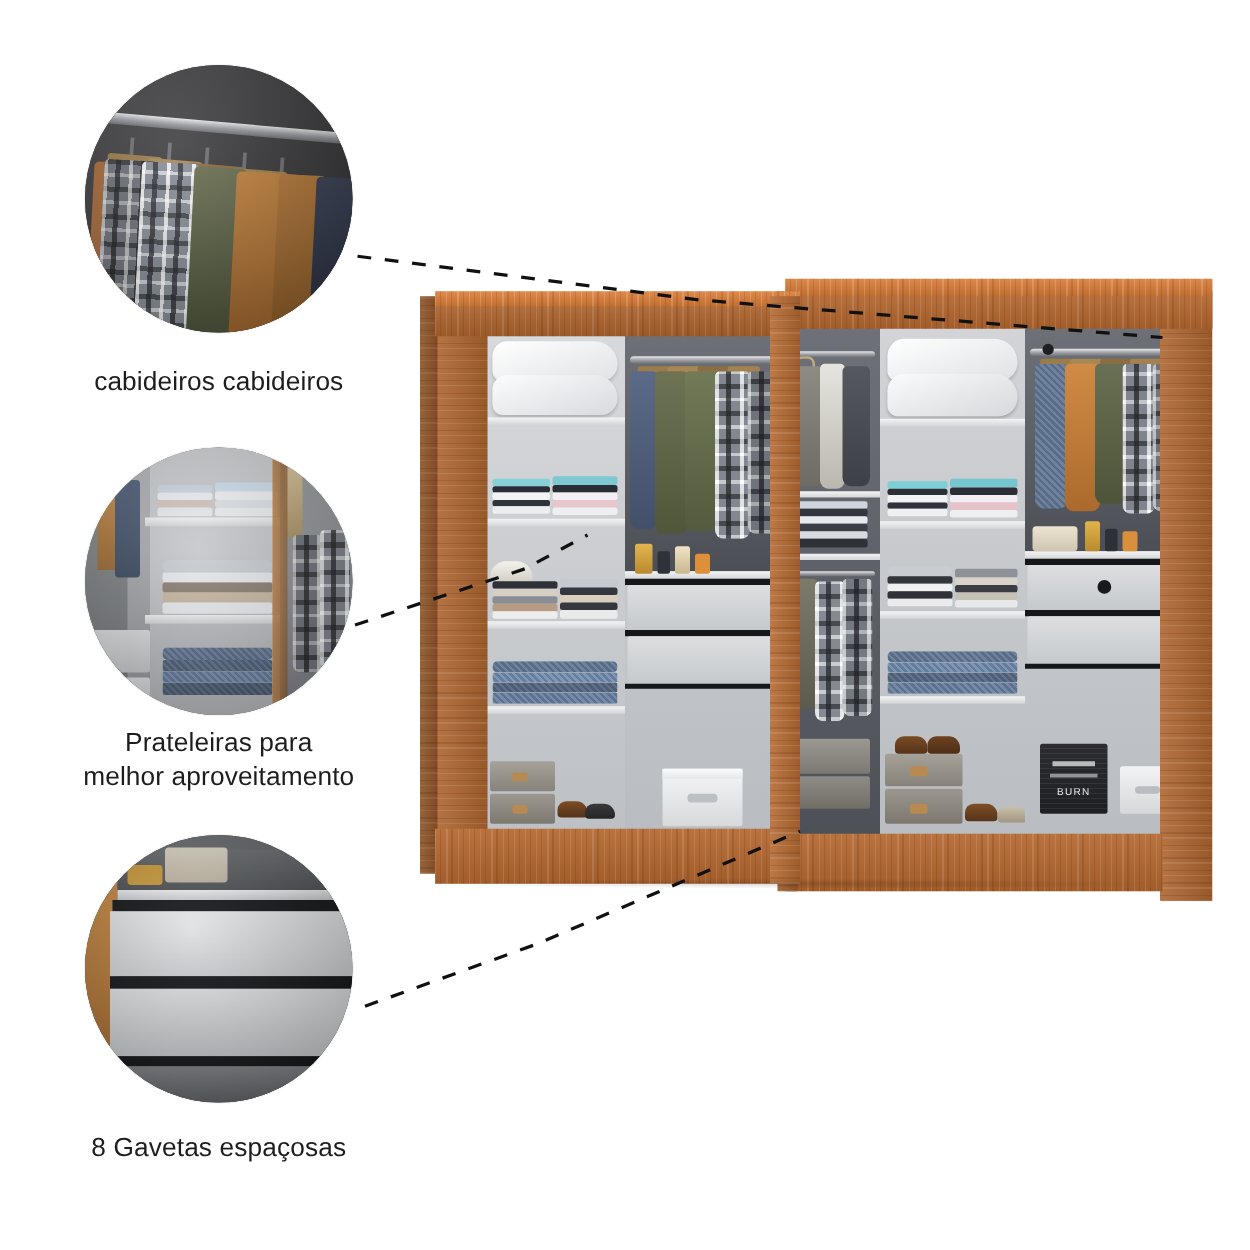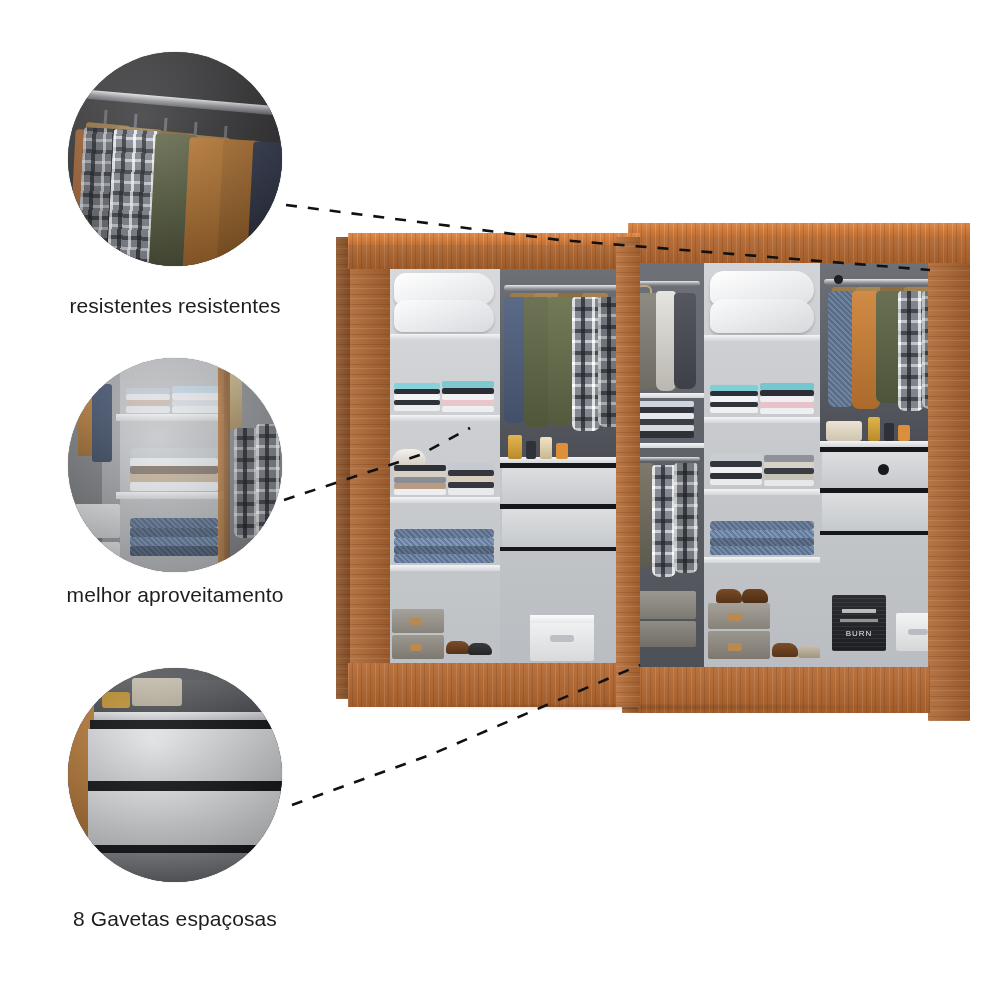--- a/index.html
+++ b/index.html
@@ -93,21 +93,21 @@
 
       <div class="garment" style="left:4px;top:78px;width:44px;height:140px;background:#a86b3c;transform:rotate(3deg);"></div>
       <div class="garment plaid" style="left:12px;top:76px;width:42px;height:146px;transform:rotate(3deg);"></div>
       <div class="garment plaid" style="left:42px;top:78px;width:46px;height:142px;transform:rotate(3deg);filter:brightness(1.25);"></div>
       <div class="garment" style="left:84px;top:82px;width:42px;height:140px;background:linear-gradient(180deg,#6a6f52,#4d5339);transform:rotate(3deg);"></div>
       <div class="garment" style="left:118px;top:86px;width:42px;height:136px;background:linear-gradient(180deg,#c2833f,#a3682c);transform:rotate(3deg);"></div>
       <div class="garment" style="left:152px;top:88px;width:38px;height:132px;background:linear-gradient(180deg,#b5793a,#96avoid);background:linear-gradient(180deg,#b5793a,#8f5e28);transform:rotate(3deg);"></div>
       <div class="garment" style="left:182px;top:90px;width:34px;height:130px;background:linear-gradient(180deg,#3b4257,#2b3040);transform:rotate(3deg);"></div>
       <div class="sc" style="background:radial-gradient(circle at 35% 30%, rgba(255,255,255,.10), rgba(0,0,0,.25) 85%);"></div>
     </div>
-    <div class="caption" style="position:absolute;top:229px;left:0;width:350px;">resistentes resistentes</div>
+    <div class="caption" style="position:absolute;top:229px;left:0;width:350px;">cabideiros cabideiros</div>
   </div>
 
   <div class="callout" style="top:358px;">
     <div class="bubble" style="width:214px;height:214px;left:68px;position:absolute;top:0;">
       <div class="sc" style="background:linear-gradient(160deg,#b9bbbe,#9a9da1 60%,#818488);"></div>
 
       <div style="position:absolute;left:0;top:0;width:34px;height:214px;background:linear-gradient(180deg,#8f9295,#6e7175);"></div>
       <div style="position:absolute;left:10px;top:36px;width:16px;height:62px;background:linear-gradient(180deg,#c58d4e,#9a6a34);"></div>
       <div style="position:absolute;left:24px;top:26px;width:20px;height:78px;background:linear-gradient(180deg,#53637e,#3c4a60);border-radius:3px;"></div>
 
@@ -139,20 +139,21 @@
       <div class="drawerf" style="left:6px;top:184px;width:46px;height:30px;"></div>
 
       <div style="position:absolute;left:156px;top:0;width:58px;height:214px;background:linear-gradient(180deg,#9ea1a5,#7c7f84);"></div>
       <div style="position:absolute;left:160px;top:16px;width:14px;height:56px;background:linear-gradient(180deg,#d8c59c,#a89166);"></div>
       <div class="garment plaid" style="left:166px;top:70px;width:24px;height:110px;"></div>
       <div class="garment plaid" style="left:188px;top:66px;width:24px;height:112px;filter:brightness(1.15);"></div>
       <div style="position:absolute;left:150px;top:0;width:12px;height:214px;background:linear-gradient(90deg,rgba(190,130,70,.9),rgba(140,90,45,.75));"></div>
       <div class="sc" style="background:radial-gradient(circle at 42% 38%, rgba(255,255,255,.10), rgba(0,0,0,.22) 88%);"></div>
     </div>
     <div class="caption" style="position:absolute;top:212px;left:0;width:350px;">
+      <div>Prateleiras para</div>
       <div>melhor aproveitamento</div>
     </div>
   </div>
 
   <div class="callout" style="top:668px;">
     <div class="bubble" style="width:214px;height:214px;left:68px;position:absolute;top:0;">
       <div class="sc" style="background:linear-gradient(160deg,#6e7175,#57595e 55%,#45474b);"></div>
 
       <div style="position:absolute;left:0;top:20px;width:26px;height:194px;background:linear-gradient(180deg,#c98c47,#a2682e);"></div>
 

